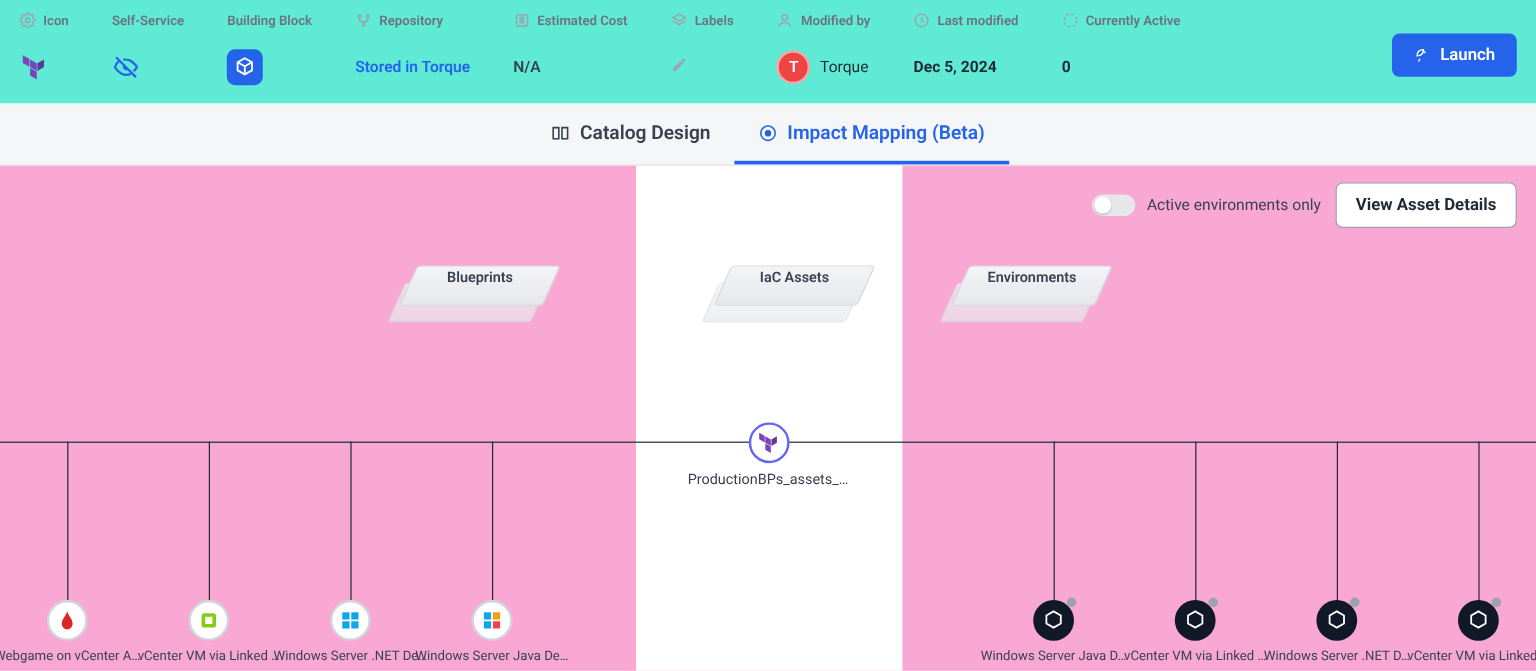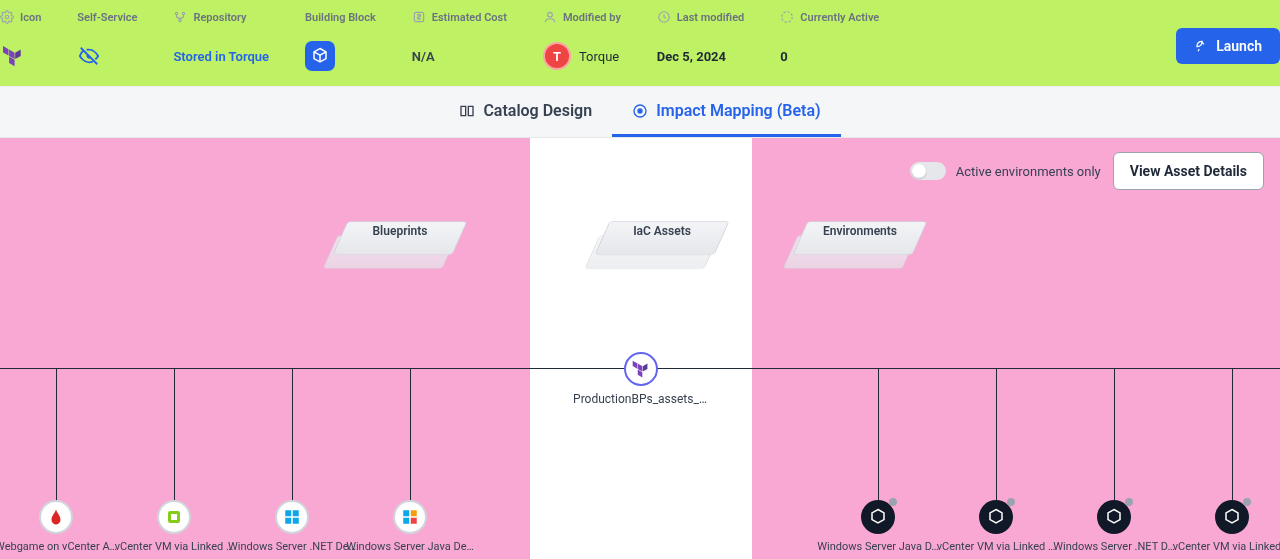--- a/index.html
+++ b/index.html
@@ -1,19 +1,19 @@
 <!DOCTYPE html>
 <html><head>
 <meta charset="utf-8">
 <style>
 * { margin: 0; padding: 0; box-sizing: border-box; font-family: -apple-system, BlinkMacSystemFont, "Segoe UI", Roboto, Arial, sans-serif; }
 body { background: #fff; width: 1280px; height: 559px; overflow: hidden; position: relative; }
 
 
-.header { display: flex; padding: 8px 0 16px; align-items: flex-start; background: #bef264; border-bottom: 1px solid #f0f0f0; }
+.header { display: flex; padding: 8px 16px 16px; align-items: flex-start; background: #5eead4; border-bottom: 1px solid #f0f0f0; }
 .meta-col { display: flex; flex-direction: column; gap: 16px; margin-right: 36px; }
 .meta-label-row { display: flex; align-items: center; gap: 6px; height: 18px; }
 .meta-label { font-size: 11px; color: #6b7280; font-weight: 600; }
 .meta-icon { width: 14px; height: 14px; color: #9ca3af; display: inline-flex; align-items: center; justify-content: center; }
 .meta-icon svg { width: 14px; height: 14px; }
 .meta-value-row { display: flex; align-items: center; gap: 8px; height: 28px; font-size: 13px; color: #1f2937; }
 .terraform-icon { width: 26px; height: 26px; display:flex; align-items:center; justify-content:center;}
 .terraform-icon svg { width:24px; height:24px; }
 .eye-off-icon { width: 24px; height: 24px; color: #2563eb; display:flex;align-items:center;justify-content:center; }
 .eye-off-icon svg { width:22px; height:22px; }
@@ -115,66 +115,82 @@
             <path d="M10.6 10.6a2 2 0 0 0 2.8 2.8"></path>
             <path d="M9.4 5.2A9.8 9.8 0 0 1 12 5c6 0 10 7 10 7a17 17 0 0 1-3.1 3.7"></path>
             <path d="M6.1 6.1C3.6 7.8 2 12 2 12s4 7 10 7a9.7 9.7 0 0 0 4.4-1"></path>
           </svg>
         </span>
     </div>
   </div>
 
   <div class="meta-col">
     <div class="meta-label-row">
+        <span class="meta-label">Building Block</span>
+      </div>
+    <div class="meta-value-row">
+      <span class="building-block-badge">
+          <svg viewBox="0 0 24 24" fill="none" stroke="currentColor" stroke-width="2">
+            <path d="M12 2l8 4.5v9L12 20l-8-4.5v-9z"></path>
+            <path d="M12 20V11"></path>
+            <path d="M4 6.5l8 4.5 8-4.5"></path>
+          </svg>
+        </span>
+    </div>
+  </div>
+
+  <div class="meta-col">
+    <div class="meta-label-row">
       <span class="meta-icon">
           <svg viewBox="0 0 24 24" fill="none" stroke="currentColor" stroke-width="2">
             <circle cx="6" cy="6" r="2"></circle>
             <circle cx="18" cy="6" r="2"></circle>
             <circle cx="12" cy="18" r="2"></circle>
             <path d="M6 8v2a4 4 0 0 0 4 4h4a4 4 0 0 0 4-4V8"></path>
             <path d="M12 14v2"></path>
           </svg>
         </span>
       <span class="meta-label">Repository</span>
     </div>
     <div class="meta-value-row">
       <span class="repo-link">Stored in Torque</span>
     </div>
   </div>
 
   <div class="meta-col">
     <div class="meta-label-row">
-        <span class="meta-label">Building Block</span>
-      </div>
-    <div class="meta-value-row">
-      <span class="building-block-badge">
-          <svg viewBox="0 0 24 24" fill="none" stroke="currentColor" stroke-width="2">
-            <path d="M12 2l8 4.5v9L12 20l-8-4.5v-9z"></path>
-            <path d="M12 20V11"></path>
-            <path d="M4 6.5l8 4.5 8-4.5"></path>
-          </svg>
-        </span>
-    </div>
-  </div>
-
-  <div class="meta-col">
-    <div class="meta-label-row">
       <span class="meta-icon">
           <svg viewBox="0 0 24 24" fill="none" stroke="currentColor" stroke-width="2">
             <rect x="4" y="4" width="16" height="16" rx="3"></rect>
             <path d="M12 7v10M9 9.5c0-1 1-2 3-2s3 1 3 2-1 2-3 2-3 1-3 2 1 2 3 2 3-1 3-2"></path>
           </svg>
         </span>
       <span class="meta-label">Estimated Cost</span>
     </div>
     <div class="meta-value-row">
       <span class="est-cost-val">N/A</span>
     </div>
   </div>
 
+  <div class="meta-col">
+    <div class="meta-label-row">
+      <span class="meta-icon">
+          <svg viewBox="0 0 24 24" fill="none" stroke="currentColor" stroke-width="2">
+            <path d="M12 3l9 5-9 5-9-5z"></path>
+            <path d="M3 13l9 5 9-5"></path>
+          </svg>
+        </span>
+      <span class="meta-label">Labels</span>
+    </div>
+    <div class="meta-value-row">
+      <span class="pencil"><svg viewBox="0 0 24 24" fill="currentColor">
+            <path d="M3 17.25V21h3.75L17.81 9.94l-3.75-3.75L3 17.25zM20.71 7.04a1 1 0 0 0 0-1.41l-2.34-2.34a1 1 0 0 0-1.41 0l-1.83 1.83 3.75 3.75 1.83-1.83z"></path>
+          </svg></span>
+    </div>
+  </div>
 
   <div class="meta-col">
     <div class="meta-label-row">
       <span class="meta-icon">
           <svg viewBox="0 0 24 24" fill="none" stroke="currentColor" stroke-width="2">
             <circle cx="12" cy="8" r="4"></circle>
             <path d="M4 21c0-4 4-6 8-6s8 2 8 6"></path>
           </svg>
         </span>
       <span class="meta-label">Modified by</span>

